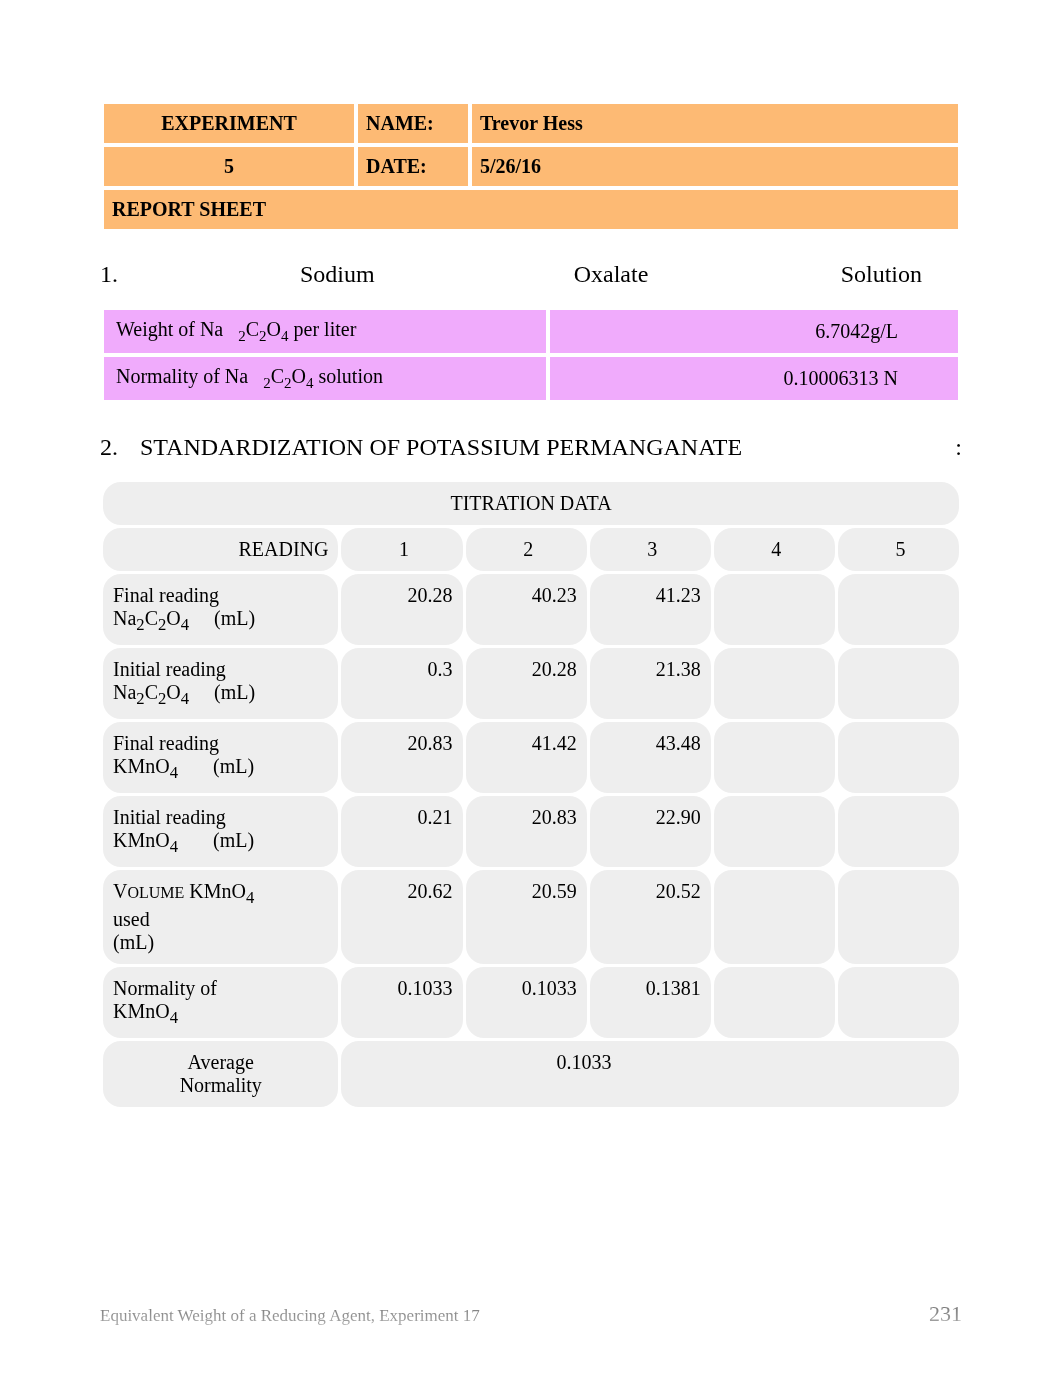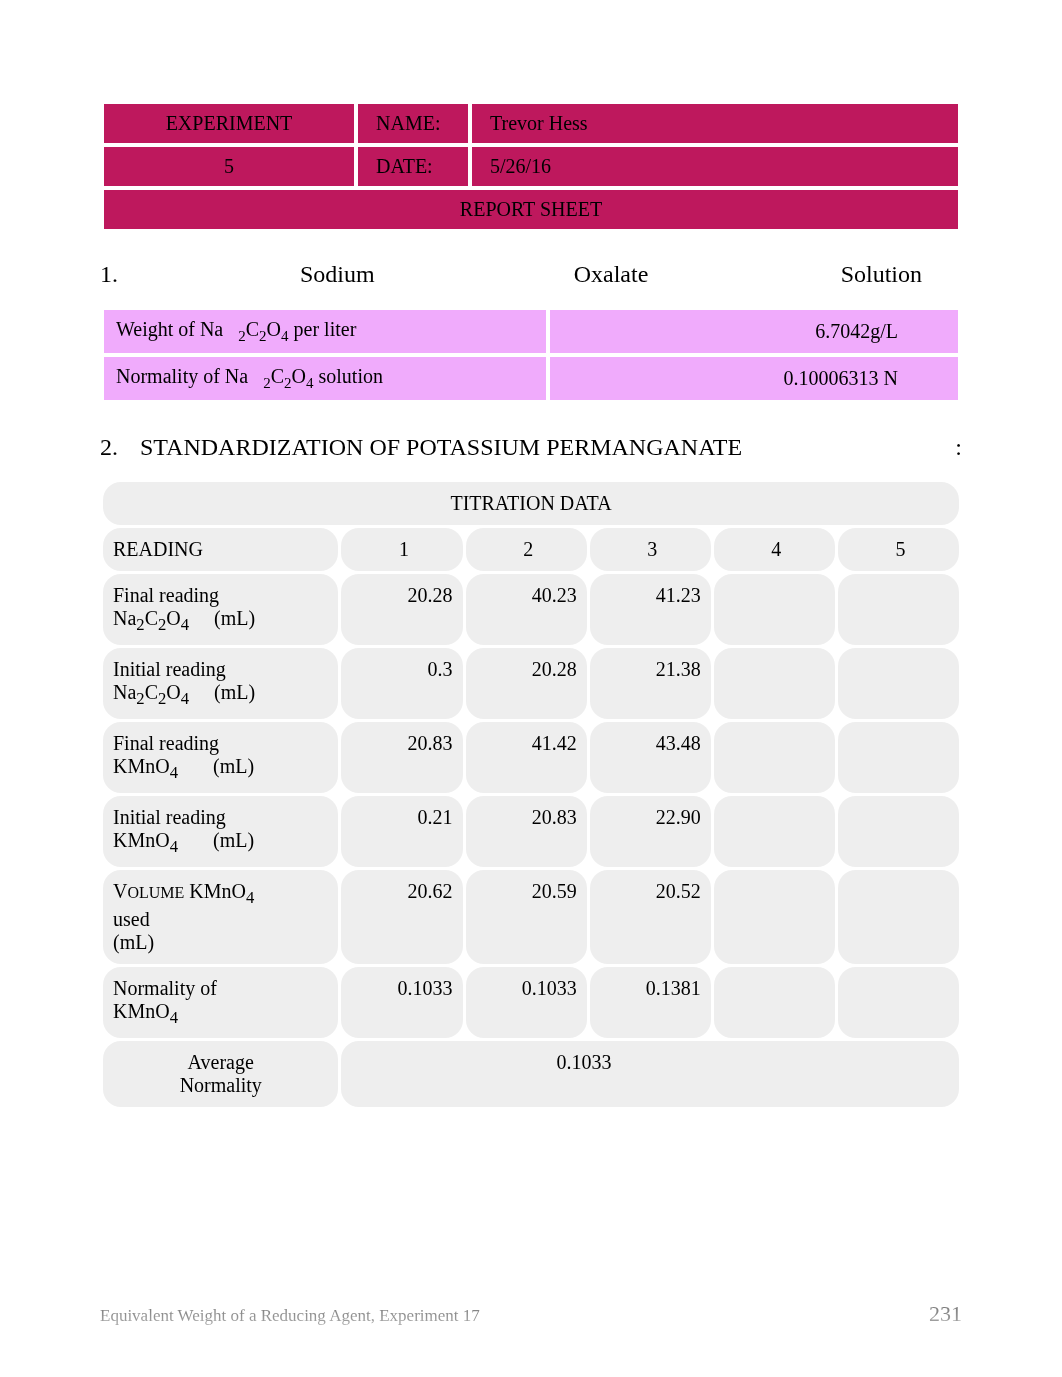--- a/index.html
+++ b/index.html
@@ -12,29 +12,30 @@
       position: relative;
       min-height: 1377px;
     }
     .header-table {
       width: 100%;
       border-collapse: separate;
       border-spacing: 4px;
       margin-bottom: 28px;
     }
     .header-table td {
-      background: #be185d;
-      padding: 8px 18px;
+      background: #fdba74;
+      padding: 8px 8px;
       font-size: 20px;
       vertical-align: middle;
+      font-weight: bold;
     }
     .header-table .lbl-cell { text-align: center; }
     .header-table .name-label, .header-table .date-label { text-align: left; width: 110px; }
     .header-table .exp-label { width: 250px; text-align: center; }
-    .header-table .report-sheet { text-align: center; font-size: 20px; }
+    .header-table .report-sheet { font-size: 20px; }
 
     .section-row {
       display: flex;
       justify-content: space-between;
       font-size: 24px;
       margin: 24px 10px 18px 0px;
       padding-left: 0;
     }
     .section-row .num { width: 50px; }
     .section-row .word { flex: 1; text-align: center; }
@@ -78,21 +79,21 @@
       border-radius: 18px;
     }
     .titration .title-row td {
       text-align: center;
       font-size: 20px;
     }
     .titration .header-row th {
       text-align: center;
       font-weight: normal;
     }
-    .titration .header-row th.reading-h { text-align: left;  }
+    .titration .header-row th.reading-h { text-align: right;  }
     .titration .label-col { width: 28%; }
     .titration .data-col { width: 14.4%; text-align: right; padding-left: 14px;}
     .titration .avg-label { text-align: center; }
     .titration .avg-val { text-align: center; }
     .sub { font-size: 0.75em; vertical-align: sub; }
 
     .footer {
       position: absolute;
       bottom: 50px;
       left: 100px;

